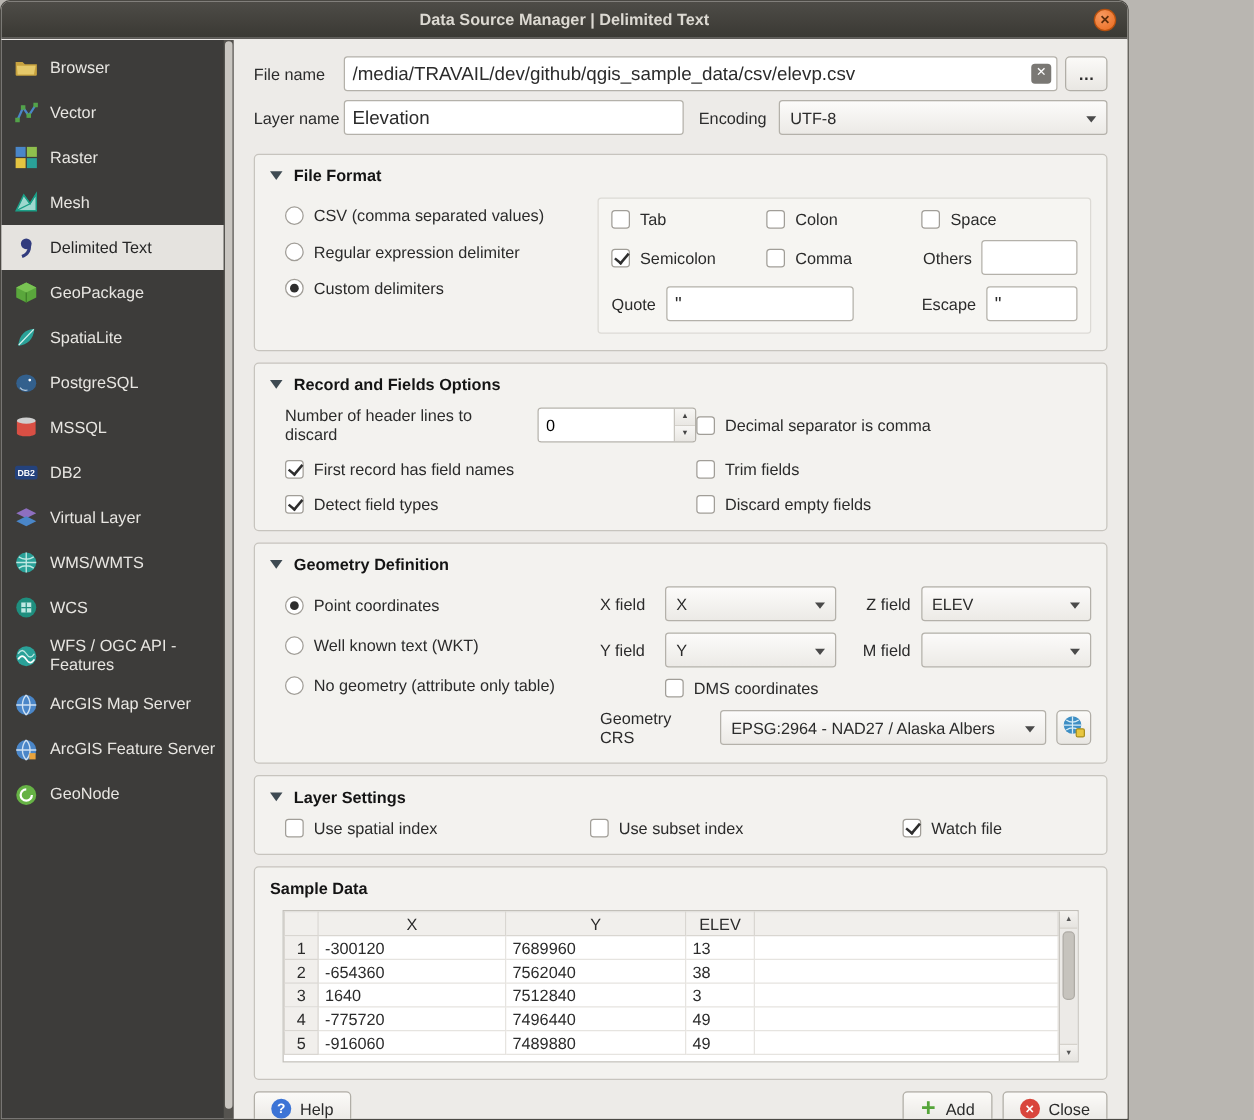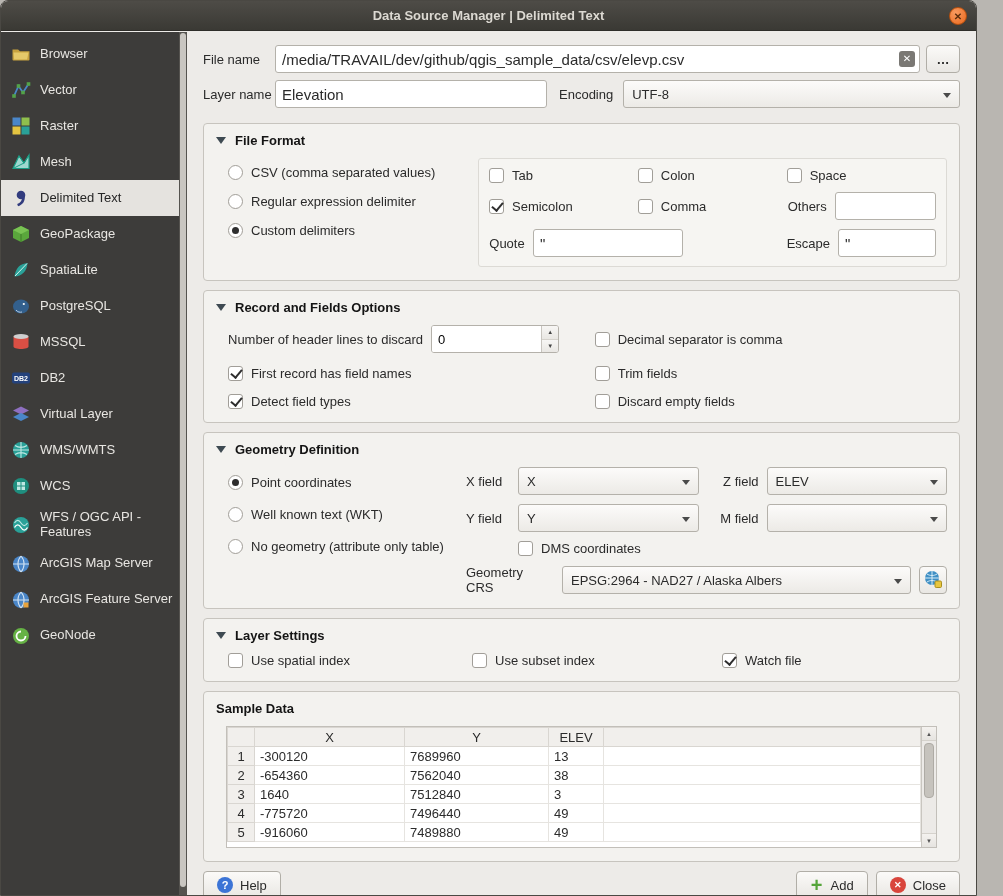--- a/index.html
+++ b/index.html
@@ -1,18 +1,18 @@
 <!DOCTYPE html>
 <html><head>
 <meta charset="utf-8">
 <style>
   *{box-sizing:border-box;margin:0;padding:0}
   html,body{background:#b9b6b1}
   body{font-family:"Liberation Sans",sans-serif;font-size:13px;color:#2b2b2b}
-  .window{position:relative;width:977px;height:896px;background:#edebe8;border:1px solid #4a4843;border-radius:8px 8px 0 0;overflow:hidden}
+  .window{position:relative;width:903px;height:896px;background:#edebe8;border:1px solid #4a4843;border-radius:8px 8px 0 0;overflow:hidden}
   
   .titlebar{position:absolute;top:0;left:0;right:0;height:30px;background:linear-gradient(#4e4c47,#3a3934);display:flex;align-items:center;justify-content:center;border-bottom:1px solid #2e2d29}
   .titlebar .title{color:#dcd9d2;font-weight:bold;font-size:13px}
   .close-btn{position:absolute;right:9px;top:6px;width:18px;height:18px;border-radius:50%;background:radial-gradient(circle at 35% 30%,#f89a60,#e9681c);border:1px solid #b5500f;color:#5c2d0c;font-weight:bold;font-size:10px;display:flex;align-items:center;justify-content:center;cursor:pointer}
   
   .sidebar{position:absolute;top:31px;left:0;bottom:0;width:186px;background:#3d3c3a;padding:4px 8px 0 0}
   .side-item{display:flex;align-items:center;gap:9px;padding:6px 4px 6px 10px;min-height:36px;color:#e8e6e2;cursor:pointer;line-height:1.15}
   .side-item.selected{background:#e5e3df;color:#262626}
   .side-item .icon{width:20px;height:20px;flex:0 0 20px}
   .side-item .icon svg{display:block;width:20px;height:20px}
@@ -60,21 +60,21 @@
   .quote-field .tinput{flex:0 0 150px}
   
   .rf-body{display:grid;grid-template-columns:51% 49%;row-gap:13px;padding-left:12px;align-items:center}
   .hl-cell{display:flex;align-items:center}
   .spin{display:flex;width:128px;height:28px;border:1px solid #b4b1aa;border-radius:3px;background:#fff;margin-left:8px;overflow:hidden}
   .spin input{border:none;flex:1;min-width:0;padding:0 6px;font-family:"Liberation Sans",sans-serif;font-size:13px;outline:none}
   .spin .btns{width:17px;border-left:1px solid #c8c5bf;display:flex;flex-direction:column}
   .spin .btns span{flex:1;display:flex;align-items:center;justify-content:center;font-size:6px;color:#444;background:linear-gradient(#f7f6f4,#e9e7e3);cursor:pointer}
   .spin .btns span:first-child{border-bottom:1px solid #d5d2cc}
   
-  .gd-body{display:flex;padding-left:12px}
+  .gd-body{display:flex;gap:14px;padding-left:12px}
   .gd-radios{flex:0 0 238px;display:flex;flex-direction:column;gap:17px;padding-top:8px}
   .gd-fields{flex:1;display:flex;flex-direction:column;gap:9px;min-width:0}
   .gd-row{display:grid;grid-template-columns:44px 1fr 52px 1fr;gap:8px;align-items:center}
   .gd-row .rlabel{text-align:right}
   .crs-row{display:flex;align-items:center;gap:8px}
   .crs-row .crs-label{flex:0 0 88px}
   .crs-row .combo{flex:1}
   .crs-btn{width:28px;height:28px;padding:0}
   .crs-btn svg{width:20px;height:20px}
   

